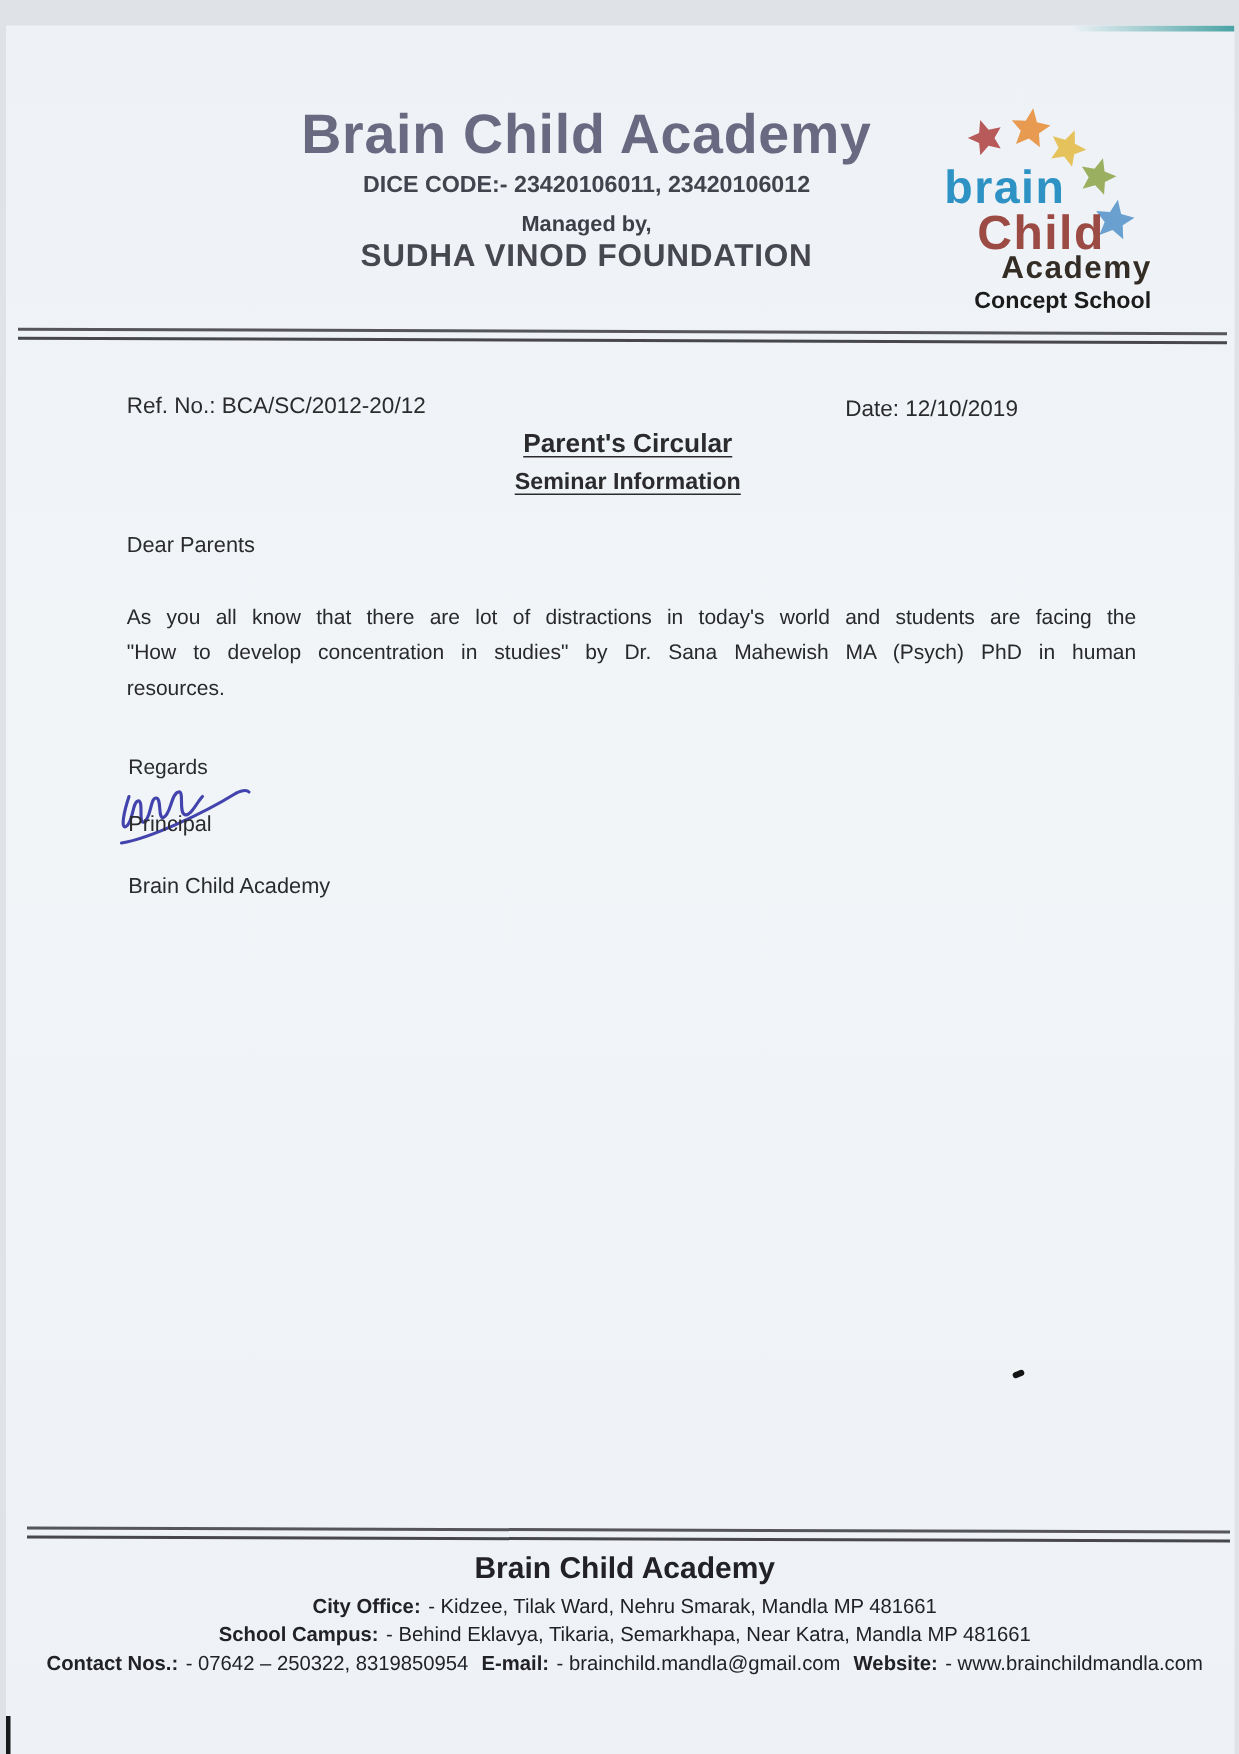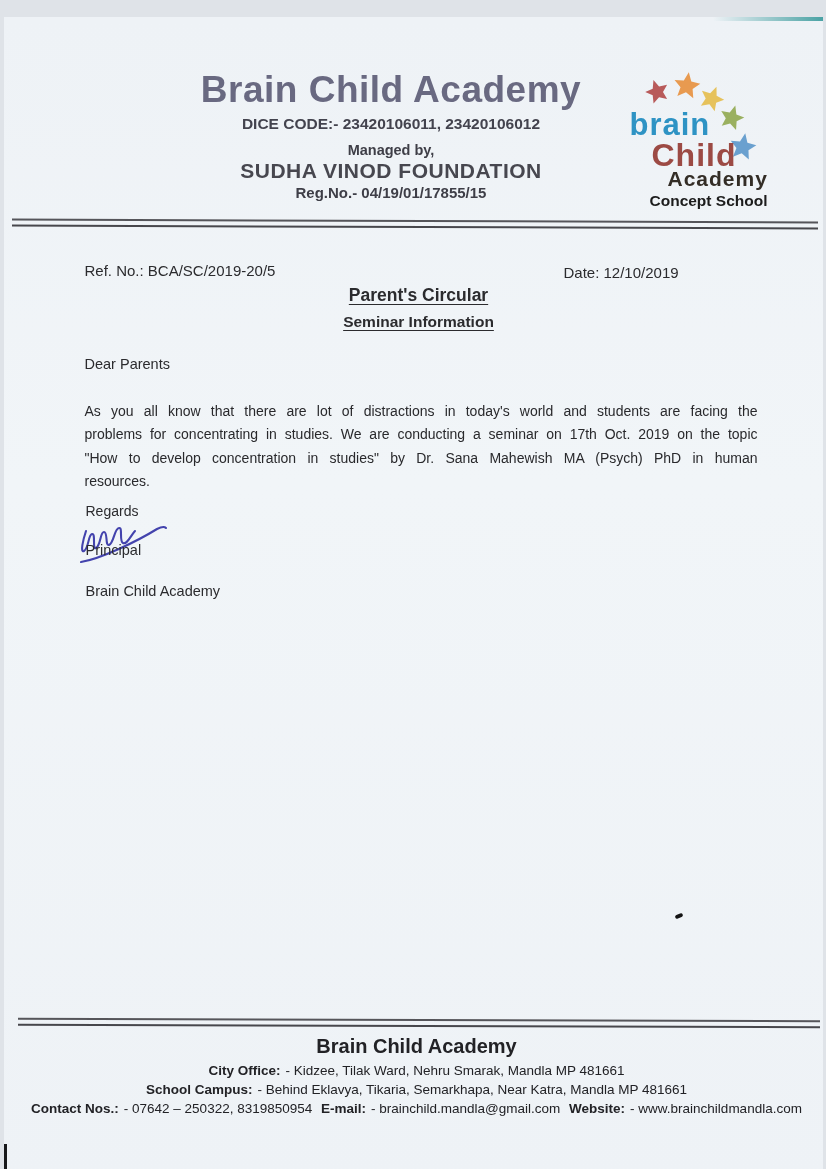--- a/index.html
+++ b/index.html
@@ -78,21 +78,20 @@
 
 <div class="paper">
 
   <div class="abs top-teal"></div>
 
   <div class="abs header-text">
     <div class="school-title">Brain Child Academy</div>
     <div class="dice">DICE CODE:- 23420106011, 23420106012</div>
     <div class="managed">Managed by,</div>
     <div class="foundation">SUDHA VINOD FOUNDATION</div>
-    <div class="regno">Reg.No.- 04/19/01/17855/15</div>
   </div>
 
   <div class="abs logo">
     <svg class="stars" width="200" height="152" viewBox="0 0 200 152">
       <g transform="translate(35,28) rotate(-18) scale(1.15) translate(-10,-10)">
         <polygon points="10,0 12.9,6.9 20,7.6 14.7,12.4 16.2,19.4 10,15.7 3.8,19.4 5.3,12.4 0,7.6 7.1,6.9" fill="#b85a5a"></polygon>
       </g>
       <g transform="translate(65,22) rotate(8) scale(1.3) translate(-10,-10)">
         <polygon points="10,0 12.9,6.9 20,7.6 14.7,12.4 16.2,19.4 10,15.7 3.8,19.4 5.3,12.4 0,7.6 7.1,6.9" fill="#e89a50"></polygon>
       </g>
@@ -107,31 +106,30 @@
       </g>
     </svg>
     <div class="logo-brain">brain</div>
     <div class="logo-child">Child</div>
     <div class="logo-academy">Academy</div>
     <div class="logo-tagline">Concept School</div>
   </div>
 
   <div class="abs double-rule top-rule"></div>
 
-  <div class="abs ref">Ref. No.: BCA/SC/2019-20/5</div>
+  <div class="abs ref">Ref. No.: BCA/SC/2012-20/12</div>
   <div class="abs date">Date: 12/10/2019</div>
 
   <div class="abs circ-title">Parent's Circular</div>
   <div class="abs circ-subtitle">Seminar Information</div>
 
   <div class="abs salutation">Dear Parents</div>
 
   <div class="abs body-block">
     <div class="jline">As you all know that there are lot of distractions in today's world and students are facing the</div>
-    <div class="jline">problems for concentrating in studies. We are conducting a seminar on 17th Oct. 2019 on the topic</div>
     <div class="jline">"How to develop concentration in studies" by Dr. Sana Mahewish MA (Psych) PhD in human</div>
     <div class="lastline">resources.</div>
   </div>
 
   <div class="abs regards">Regards</div>
   <svg class="abs signature" width="100" height="46" viewBox="0 0 100 46">
     <g fill="none" stroke="#4343ad" stroke-width="2.1" stroke-linecap="round" stroke-linejoin="round">
       <path d="M8,9 C5,18 2,31 6,29 C11,26 10,13 14,12 C18,11 14,28 18,26 C23,23 22,10 26,10 C30,10 27,24 31,23 C36,21 36,7 41,6 C45,5 41,19 45,21 C49,23 53,13 57,9"></path>
       <path d="M3,40 C22,37 58,20 79,7 C83,5 86,4 88,6"></path>
     </g>

